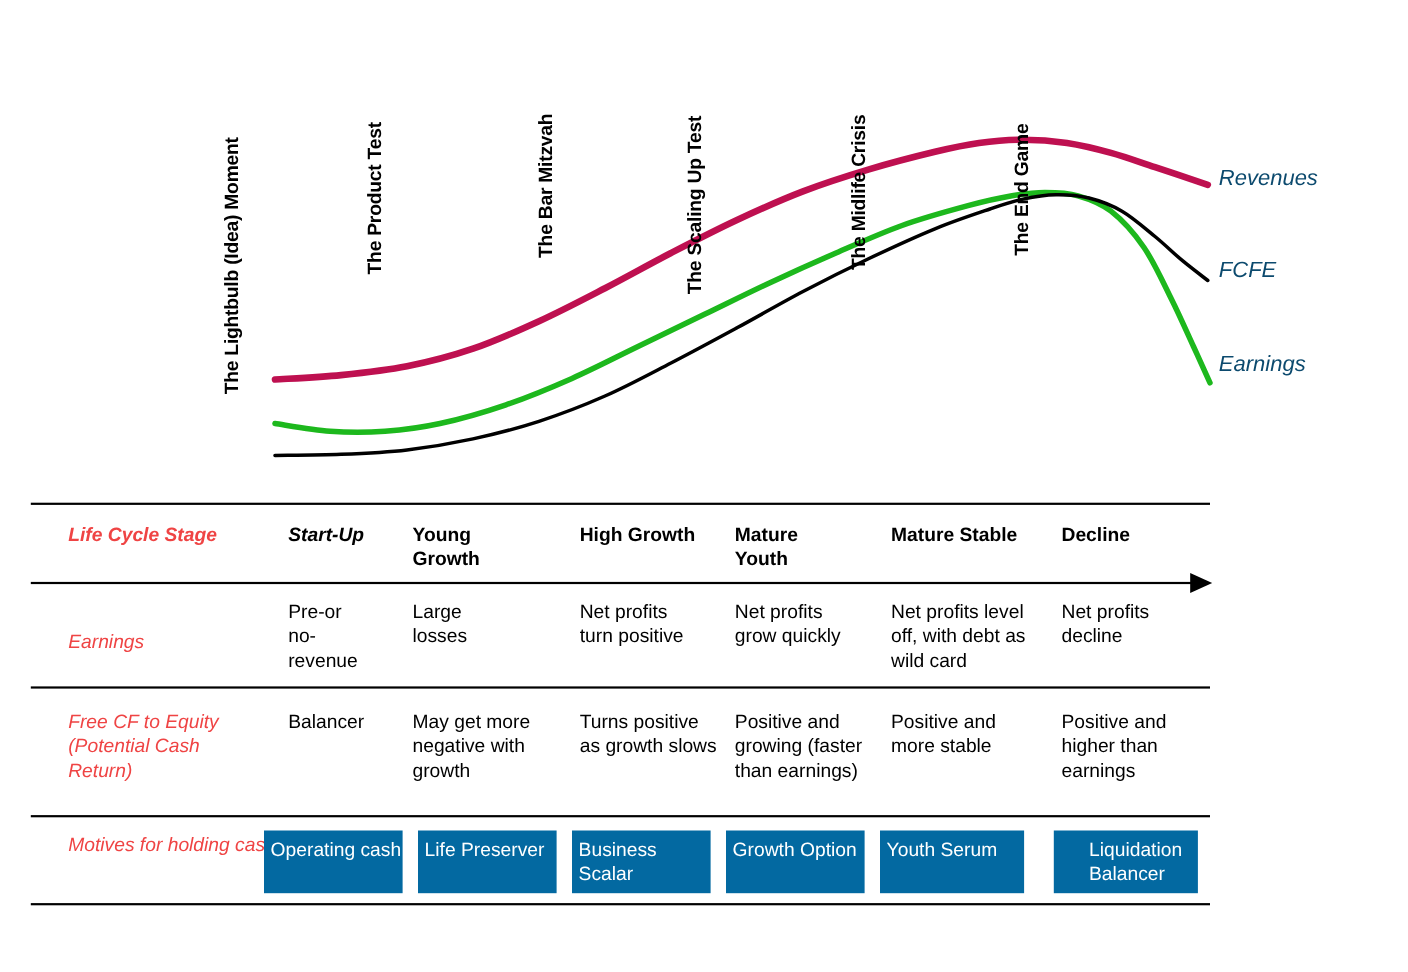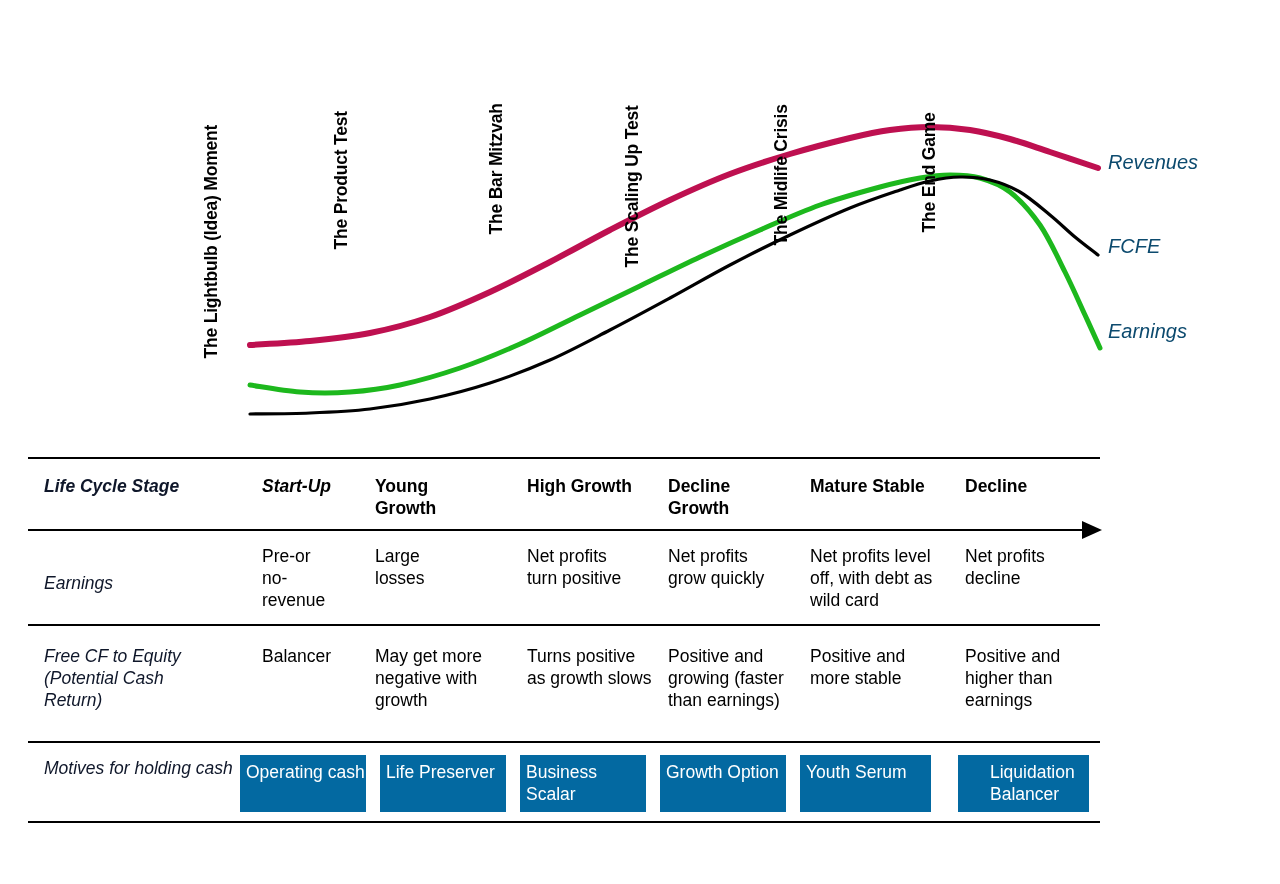--- a/index.html
+++ b/index.html
@@ -86,26 +86,26 @@
     top: 521px;
     width: 0;
     height: 0;
     border-top: 9px solid transparent;
     border-bottom: 9px solid transparent;
     border-left: 20px solid #000;
   }
 
   .row-label {
     position: absolute;
-    left: 44px;
+    left: 62px;
     width: 200px;
     font-size: 17.5px;
     font-style: italic;
     line-height: 22px;
-    color: #0f172a;
+    color: #ef4444;
   }
   .row-label.bold { font-weight: bold; }
 
   .cell {
     position: absolute;
     font-size: 17.5px;
     line-height: 22px;
     color: #000;
   }
   .cell.head {
@@ -153,21 +153,21 @@
     <div id="arrow-head"></div>
     <div class="rule thin" style="top:624px;"></div>
     <div class="rule thin" style="top:741px;"></div>
     <div class="rule" style="top:821px;"></div>
 
     <div class="row-label bold" style="top:475px;">Life Cycle Stage</div>
 
     <div class="cell head" style="left:262px; top:475px; width:105px;font-style:italic;">Start-Up</div>
     <div class="cell head" style="left:375px; top:475px; width:100px;">Young Growth</div>
     <div class="cell head" style="left:527px; top:475px; width:140px;">High Growth</div>
-    <div class="cell head" style="left:668px; top:475px; width:110px;">Decline Growth</div>
+    <div class="cell head" style="left:668px; top:475px; width:110px;">Mature Youth</div>
     <div class="cell head" style="left:810px; top:475px; width:120px;">Mature Stable</div>
     <div class="cell head" style="left:965px; top:475px; width:120px;">Decline</div>
 
     <div class="row-label" style="top:572px;">Earnings</div>
 
     <div class="cell" style="left:262px; top:545px; width:72px;">Pre-or no-revenue</div>
     <div class="cell" style="left:375px; top:545px; width:80px;">Large losses</div>
     <div class="cell" style="left:527px; top:545px; width:95px;">Net profits turn positive</div>
     <div class="cell" style="left:810px; top:545px; width:145px;">Net profits level off, with debt as wild card</div>
     <div class="cell" style="left:668px; top:545px; width:120px;">Net profits grow quickly</div>

